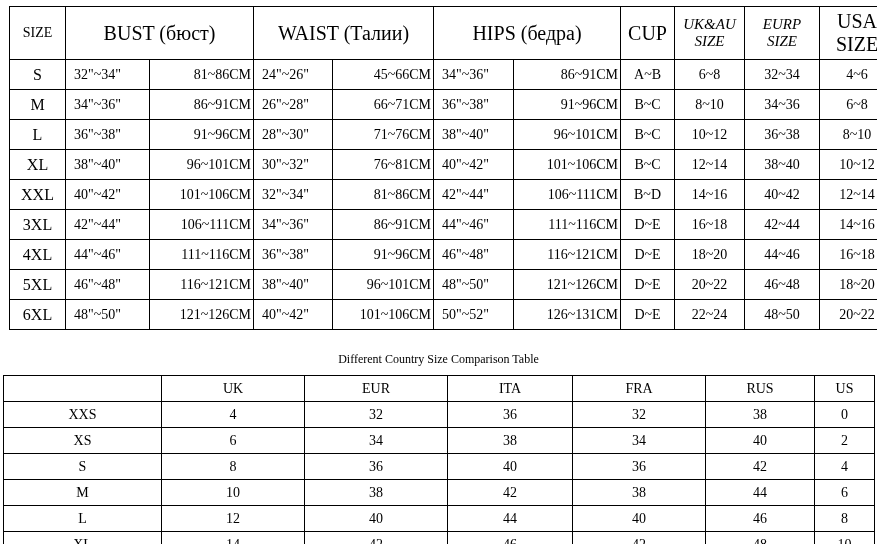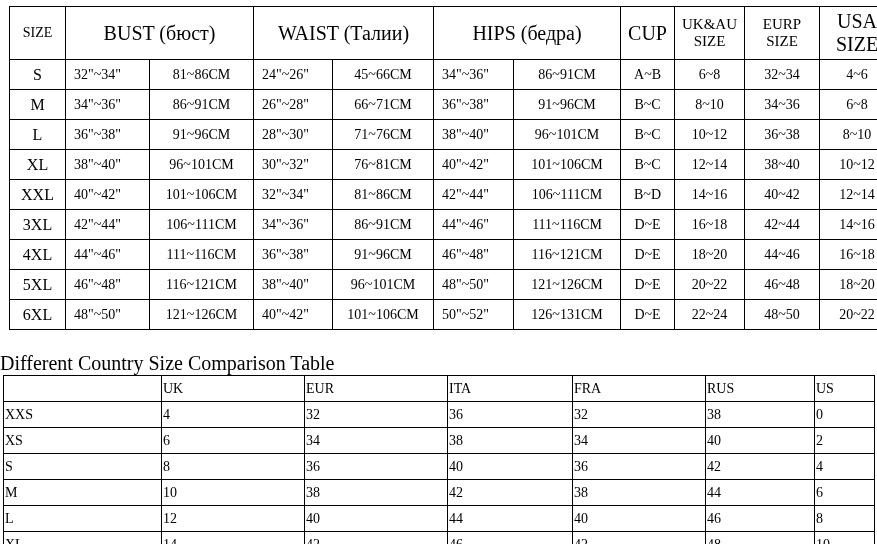--- a/index.html
+++ b/index.html
@@ -47,35 +47,36 @@
     font-size: 20px;
     font-weight: normal;
     padding: 0 2px;
   }
   table.size-table thead th.size-head {
     font-size: 14px;
   }
   table.size-table thead th.two-line {
     line-height: 1.12;
     font-size: 15px;
+    font-style: italic;
   }
   table.size-table tbody td {
     height: 29px;
     font-size: 14px;
     padding: 0 2px;
   }
   table.size-table tbody td.size-label {
     font-size: 16px;
   }
   table.size-table tbody td.inch {
     text-align: left;
     padding-left: 8px;
   }
   table.size-table tbody td.cm {
-    text-align: center;
+    text-align: right;
   }
 
   
   col.c-size { width: 56px; }
   col.c-bust-in { width: 84px; }
   col.c-bust-cm { width: 104px; }
   col.c-waist-in { width: 79px; }
   col.c-waist-cm { width: 101px; }
   col.c-hips-in { width: 80px; }
   col.c-hips-cm { width: 107px; }
@@ -83,40 +84,41 @@
   col.c-ukau { width: 70px; }
   col.c-eurp { width: 75px; }
   col.c-usa { width: 75px; }
 
   
   .caption {
     position: absolute;
     left: 0;
     top: 352px;
     width: 877px;
-    font-size: 20px;
+    text-align: center;
+    font-size: 12px;
     font-family: "Liberation Serif", serif;
   }
 
   
   .country-table-wrap {
     position: absolute;
     left: 3px;
     top: 375px;
     width: 871px;
   }
   table.country-table {
     border-collapse: collapse;
     width: 871px;
     table-layout: fixed;
   }
   table.country-table th,
   table.country-table td {
     border: 1px solid #000000;
-    text-align: left;
+    text-align: center;
     vertical-align: middle;
     height: 23px;
     font-size: 14px;
     font-weight: normal;
     font-family: "Liberation Serif", serif;
     color: #000;
   }
   table.country-table thead th {
     height: 23px;
   }

